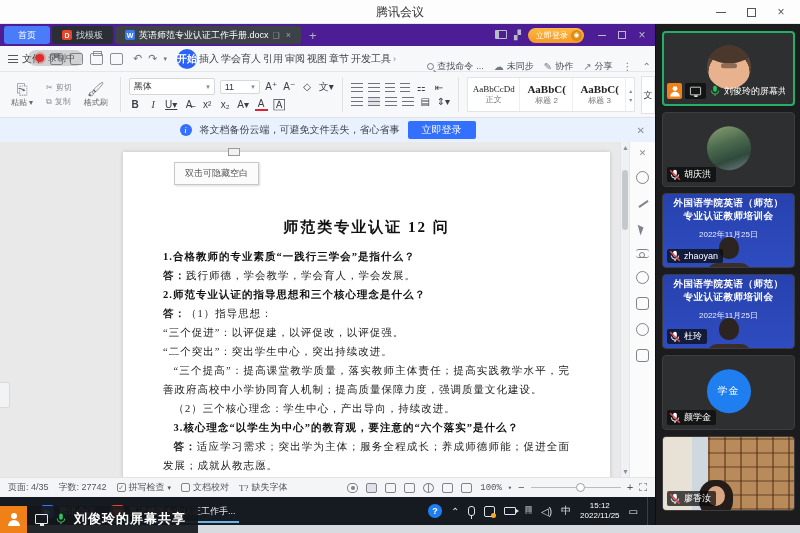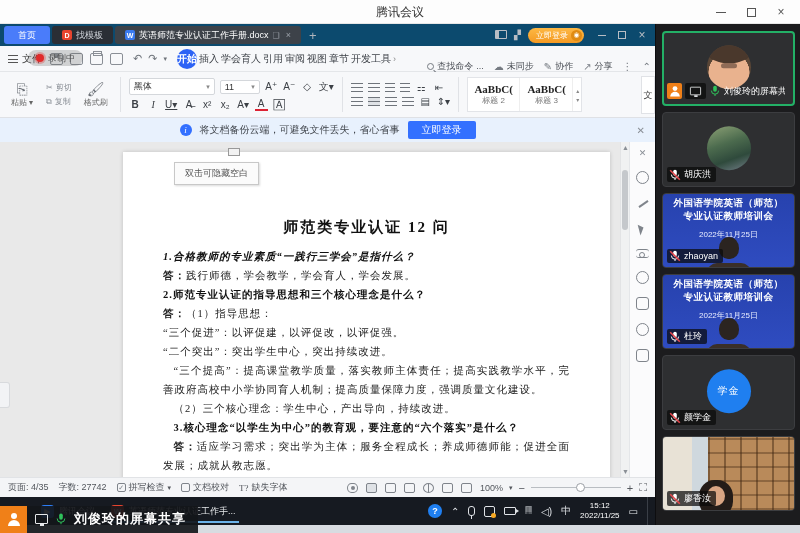--- a/index.html
+++ b/index.html
@@ -17,21 +17,21 @@
             font-size:12px; color:#555; cursor:default; }
   .winbtn .sq { width:9px; height:9px; border:1px solid #555; }
   .winbtn .mn { width:10px; height:1px; background:#555; display:block; }
 
   
   .main { position:absolute; top:24px; left:0; right:0; bottom:8px; display:flex; }
   .shared { width:655px; position:relative; display:flex; flex-direction:column; background:#e8e8e8; }
   .bottomstrip { position:absolute; left:0; right:0; bottom:0; height:8px; background:#d8dce1; }
 
   
-  .wps-tabbar { height:22px; background:#0c4a6e; display:flex; align-items:center; padding-left:4px; position:relative; }
+  .wps-tabbar { height:22px; background:#4c1d95; display:flex; align-items:center; padding-left:4px; position:relative; }
   .wtab { height:18px; display:flex; align-items:center; padding:0 10px; font-size:9px; color:#cfd3d9;
           border-radius:3px; margin-right:2px; }
   .wtab.home { background:#4a7cfa; color:#fff; padding:0 14px; }
   .wtab.tpl  { background:#2a2e35; }
   .wtab.doc  { background:#3d4249; color:#fff; max-width:190px; }
   .wtab .ticon { width:10px; height:10px; border-radius:2px; margin-right:4px; flex:0 0 auto;
                  display:flex;align-items:center;justify-content:center;font-size:7px;color:#fff;font-weight:bold;}
   .ticon.red { background:#e8442e; }
   .ticon.blue{ background:#3a7af0; }
   .wtab .x { margin-left:6px; color:#9aa0a8; font-size:9px; }
@@ -149,21 +149,21 @@
                padding:0 8px; font-size:9px; color:#53575d; gap:10px; position:relative; }
   .st-item { display:flex; align-items:center; gap:3px; }
   .st-check { width:9px; height:9px; border:1px solid #7f848b; border-radius:2px; font-size:7px; line-height:8px; text-align:center; color:#7f848b;}
   .st-right { position:absolute; right:8px; display:flex; align-items:center; gap:8px; }
   .st-ic { width:11px; height:10px; border:1px solid #7f848b; border-radius:2px; }
   .st-ic.eye { border-radius:50% / 60%; position:relative;}
   .st-ic.eye::after{content:""; position:absolute; left:3px; top:2px; width:4px; height:4px; border-radius:50%; background:#7f848b;}
   .st-ic.globe { border-radius:50%; position:relative; }
   .st-ic.globe::after{content:""; position:absolute; left:4px; top:0; bottom:0; width:1px; background:#7f848b;}
   .st-ic.active { background:#dfe2e6; }
-  .zoomwrap { display:flex; align-items:center; gap:6px; }
+  .zoomwrap { display:flex; align-items:center; gap:6px;font-family:Liberation Mono, monospace; }
   .zslider { width:90px; height:1px; background:#b9bdc2; position:relative; }
   .zslider .knob { position:absolute; left:50%; top:-4px; width:9px; height:9px; border:1px solid #9a9ea4;
                    border-radius:50%; background:#fff; }
   .zpm { font-size:11px; color:#53575d; }
 
   
   .taskbar { height:28px; background:#161a21; display:flex; align-items:center; position:relative; padding-left:8px; }
   .tb-start { color:#cfd3d9; font-size:13px; margin-right:14px; }
   .tb-item { display:flex; align-items:center; gap:5px; height:28px; padding:0 8px; font-size:9px; color:#e6e8ea; position:relative;}
   .tb-item.active::after { content:""; position:absolute; left:4px; right:4px; bottom:2px; height:2px; background:#6cb3ea; }
@@ -406,20 +406,24 @@
             <span class="lines-ic"></span>
             <span class="lines-ic" style="background-color:#dfe2e6;padding:1px;"></span>
             <span class="lines-ic"></span>
             <span class="lines-ic"></span>
             <span class="fbtn">▤</span>
             <span class="fbtn">⇕▾</span>
           </div>
         </div>
         <div class="vdiv"></div>
         <div class="styles-gallery">
+          <div class="stylecell">
+            <span class="samp">AaBbCcDd</span>
+              <span class="nm">正文</span>
+          </div>
           <div class="stylecell h2">
             <span class="samp">AaBbC(</span>
               <span class="nm">标题 2</span>
           </div>
           <div class="stylecell h3">
             <span class="samp">AaBbC(</span>
               <span class="nm">标题 3</span>
           </div>
           <div class="style-arrows">
             <span>▴</span>
@@ -434,21 +438,21 @@
         <span class="ntxt">将文档备份云端，可避免文件丢失，省心省事</span>
         <span class="nbtn">立即登录</span>
         <span class="nclose">✕</span>
       </div>
 
       <div class="docarea">
         <div class="docgray">
           <div class="page">
             <div class="doc-title">师范类专业认证 12 问</div>
             <div id="paras">
-                <div class="para q" style="text-indent: 0em; font-style: italic;">1.合格教师的专业素质“一践行三学会”是指什么？</div>
+                <div class="para q" style="text-indent: 0em;">1.合格教师的专业素质“一践行三学会”是指什么？</div>
                 <div class="para" style="text-indent: 0em;"><span class="ans">答：</span>践行师德，学会教学，学会育人，学会发展。</div>
                 <div class="para q" style="text-indent: 0em;">2.师范专业认证的指导思想和三个核心理念是什么？</div>
                 <div class="para" style="text-indent: 0em;"><span class="ans">答：</span>（1）指导思想：</div>
                 <div class="para" style="text-indent: 0em;">“三个促进”：以评促建，以评促改，以评促强。</div>
                 <div class="para" style="text-indent: 0em;">“二个突出”：突出学生中心，突出持续改进。</div>
                 <div class="para" style="text-indent: 1em;">“三个提高”：提高课堂教学质量，落实教师主体责任；提高实践教学水平，完善政府高校中小学协同育人机制；提高质量保障力度，强调质量文化建设。</div>
                 <div class="para" style="text-indent: 1em;">（2）三个核心理念：学生中心，产出导向，持续改进。</div>
                 <div class="para q" style="text-indent: 1em;">3.核心理念“以学生为中心”的教育观，要注意的“六个落实”是什么？</div>
                 <div class="para" style="text-indent: 1em;"><span class="ans">答：</span>适应学习需求；突出学为主体；服务全程成长；养成师德师能；促进全面发展；成就从教志愿。</div>
                 <div class="para q" style="text-indent: 1em;">4.核心理念“产出导向”的培养观，要注意的“六个对接”是什么？</div>

